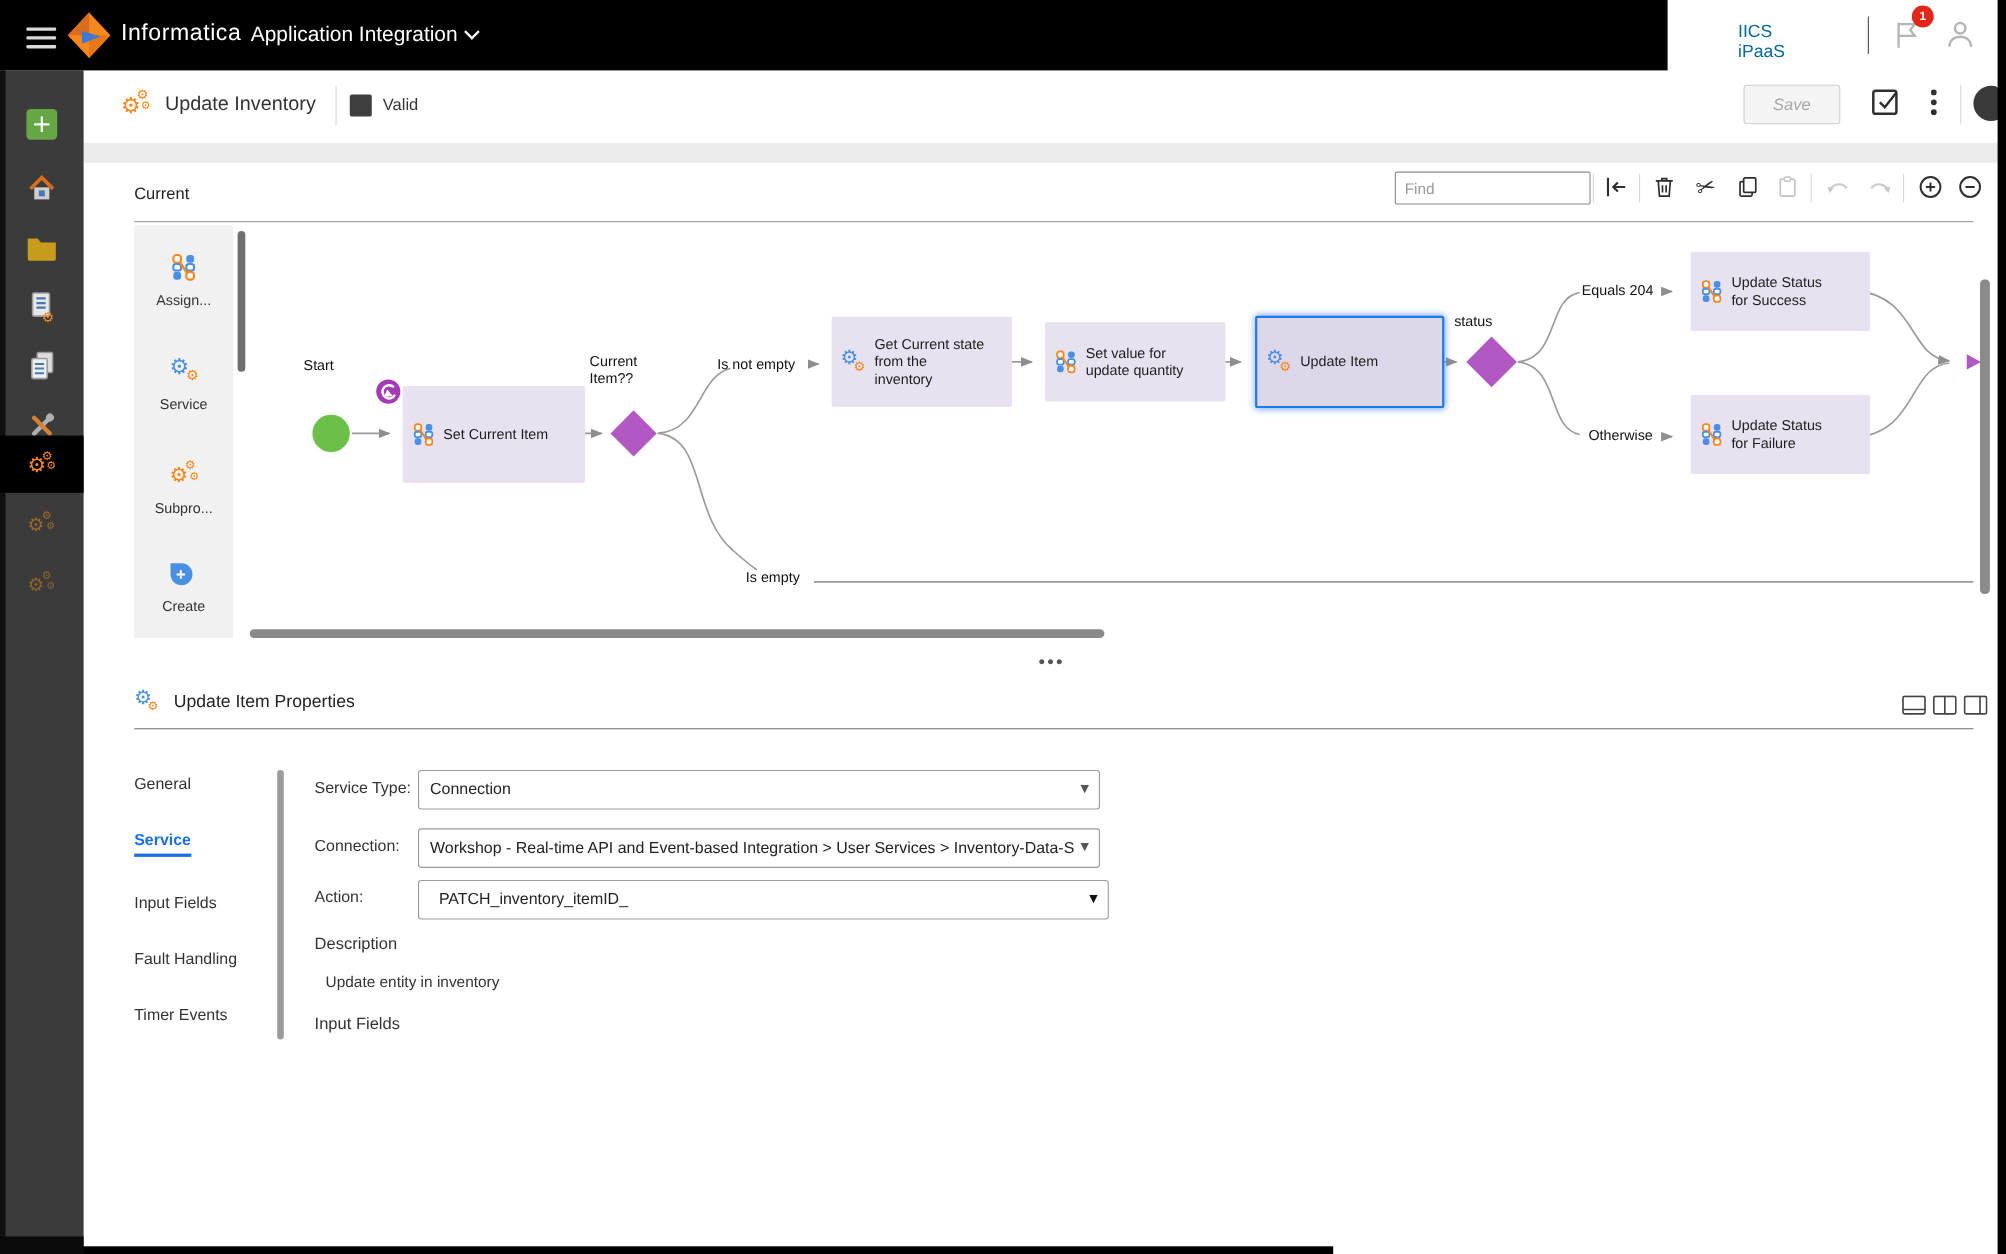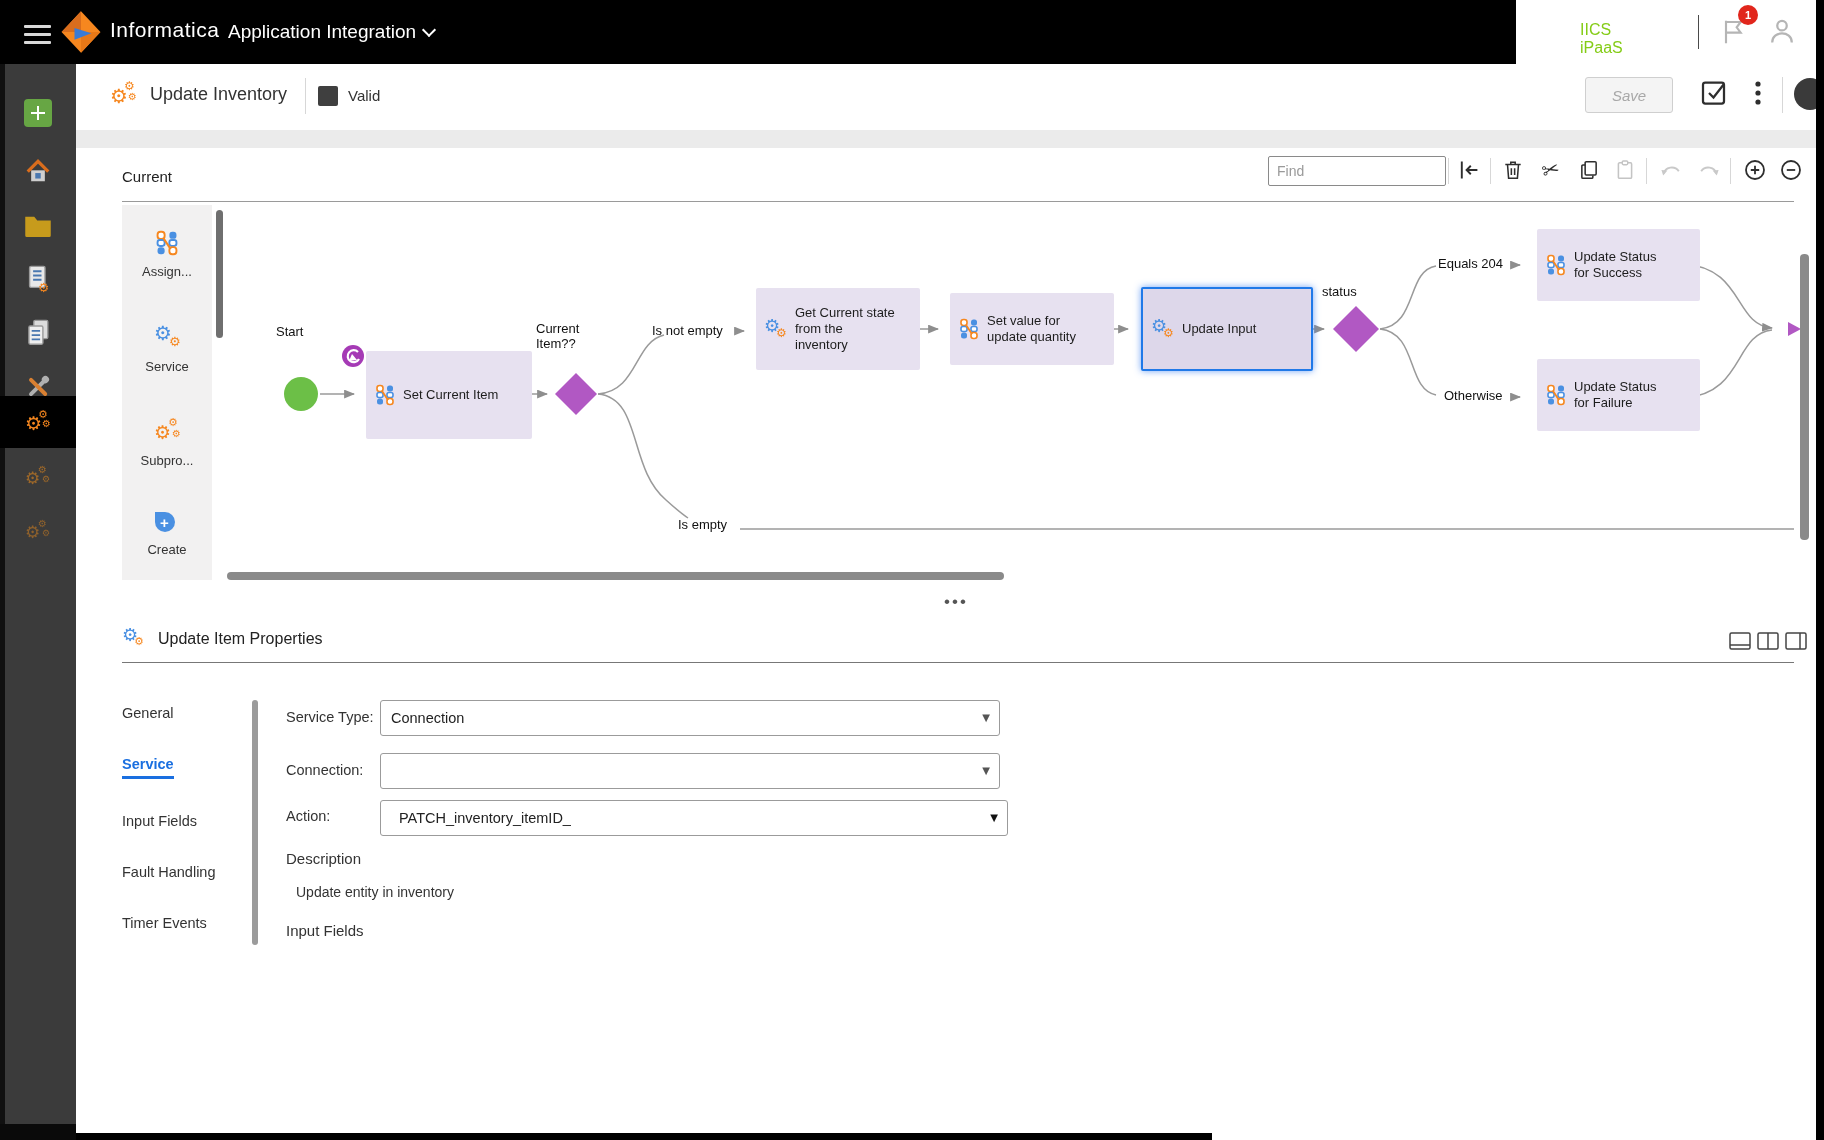--- a/index.html
+++ b/index.html
@@ -4,21 +4,21 @@
 <style>
   html,body{margin:0;padding:0;}
   body{width:1824px;height:1140px;position:relative;background:#fff;overflow:hidden;
        font-family:"Liberation Sans",sans-serif;color:#222;}
   .abs{position:absolute;}
   
   .topbar{position:absolute;top:0;left:0;width:1516px;height:64px;background:#000;z-index:6;}
   .burger span{display:block;width:27px;height:3px;background:#d9d9d9;margin:5px 0;border-radius:1px;}
   .brand{color:#fff;font-size:21px;letter-spacing:.5px;font-weight:500;}
   .product{color:#fff;font-size:19px;}
-  .org{color:#84cc16;font-size:16px;}
+  .org{color:#0369a1;font-size:16px;}
   .chev{display:inline-block;width:8px;height:8px;border-right:2px solid #fff;border-bottom:2px solid #fff;transform:rotate(45deg);margin-left:8px;vertical-align:3px;}
   .vdiv-dark{width:1px;height:34px;background:#4a4a4a;}
   .badge{position:absolute;width:20px;height:20px;border-radius:50%;background:#e1261c;color:#fff;
          font-size:11px;display:flex;align-items:center;justify-content:center;font-weight:bold;z-index:7;}
   
   .sidebar{position:absolute;top:64px;left:0;width:76px;height:1076px;background:#3b3b3b;z-index:5;}
   .sidebar::before{content:"";position:absolute;left:0;top:0;width:5px;height:100%;background:#101010;}
   .side-ic{position:absolute;left:0;width:76px;height:46px;display:flex;align-items:center;justify-content:center;}
   .side-active{background:#000;}
   .g{font-family:"DejaVu Sans",sans-serif;line-height:1;display:inline-block;}
@@ -383,21 +383,21 @@
     <line x1="8" y1="7" x2="14" y2="16" stroke="#f6871f" stroke-width="1.8"></line>
   </svg>
   <span class="txt" style="width:100px;">Set value for update quantity</span>
 </div>
 
 <div class="node node-selected" style="left:1141px;top:287px;width:152px;height:80px;">
   <span class="svcic">
     <span class="g g1">⚙</span>
       <span class="g g2">⚙</span>
   </span>
-  <span class="txt">Update Input</span>
+  <span class="txt">Update Item</span>
 </div>
 
 <div class="edge-lbl" style="left:1322px;top:272px;margin-top:13px;">status</div>
 <div class="edge-lbl" style="left:1438px;top:257px;">Equals 204</div>
 <div class="edge-lbl" style="left:1444px;top:389px;">Otherwise</div>
 
 <div class="node" style="left:1537px;top:229px;width:147px;height:72px;">
   <svg width="22" height="22" viewBox="0 0 22 22" style="flex:0 0 22px;">
     <rect x="3" y="1.5" width="6" height="6" rx="2.5" fill="#fff" stroke="#f6871f" stroke-width="1.6"></rect>
     <rect x="3" y="8.5" width="6" height="5" rx="2" fill="#fff" stroke="#4a90e2" stroke-width="1.6"></rect>
@@ -461,20 +461,21 @@
 
 
 <div class="flabel" style="top:709px;">Service Type:</div>
 <div class="field" style="top:700px;">
   <span>Connection</span>
   <span class="fchev">▼</span>
 </div>
 
 <div class="flabel" style="top:762px;">Connection:</div>
 <div class="field" style="top:753px;">
+  <span>Workshop - Real-time API and Event-based Integration &gt; User Services &gt; Inventory-Data-S</span>
   <span class="fchev">▼</span>
 </div>
 
 <div class="flabel" style="top:808px;">Action:</div>
 <div class="field" style="top:800px;padding-left:18px;">
   <span>PATCH_inventory_itemID_</span>
   <span class="fchev" style="color:#111;">▼</span>
 </div>
 
 <div class="flabel" style="top:850px;font-size:15px;">Description</div>

